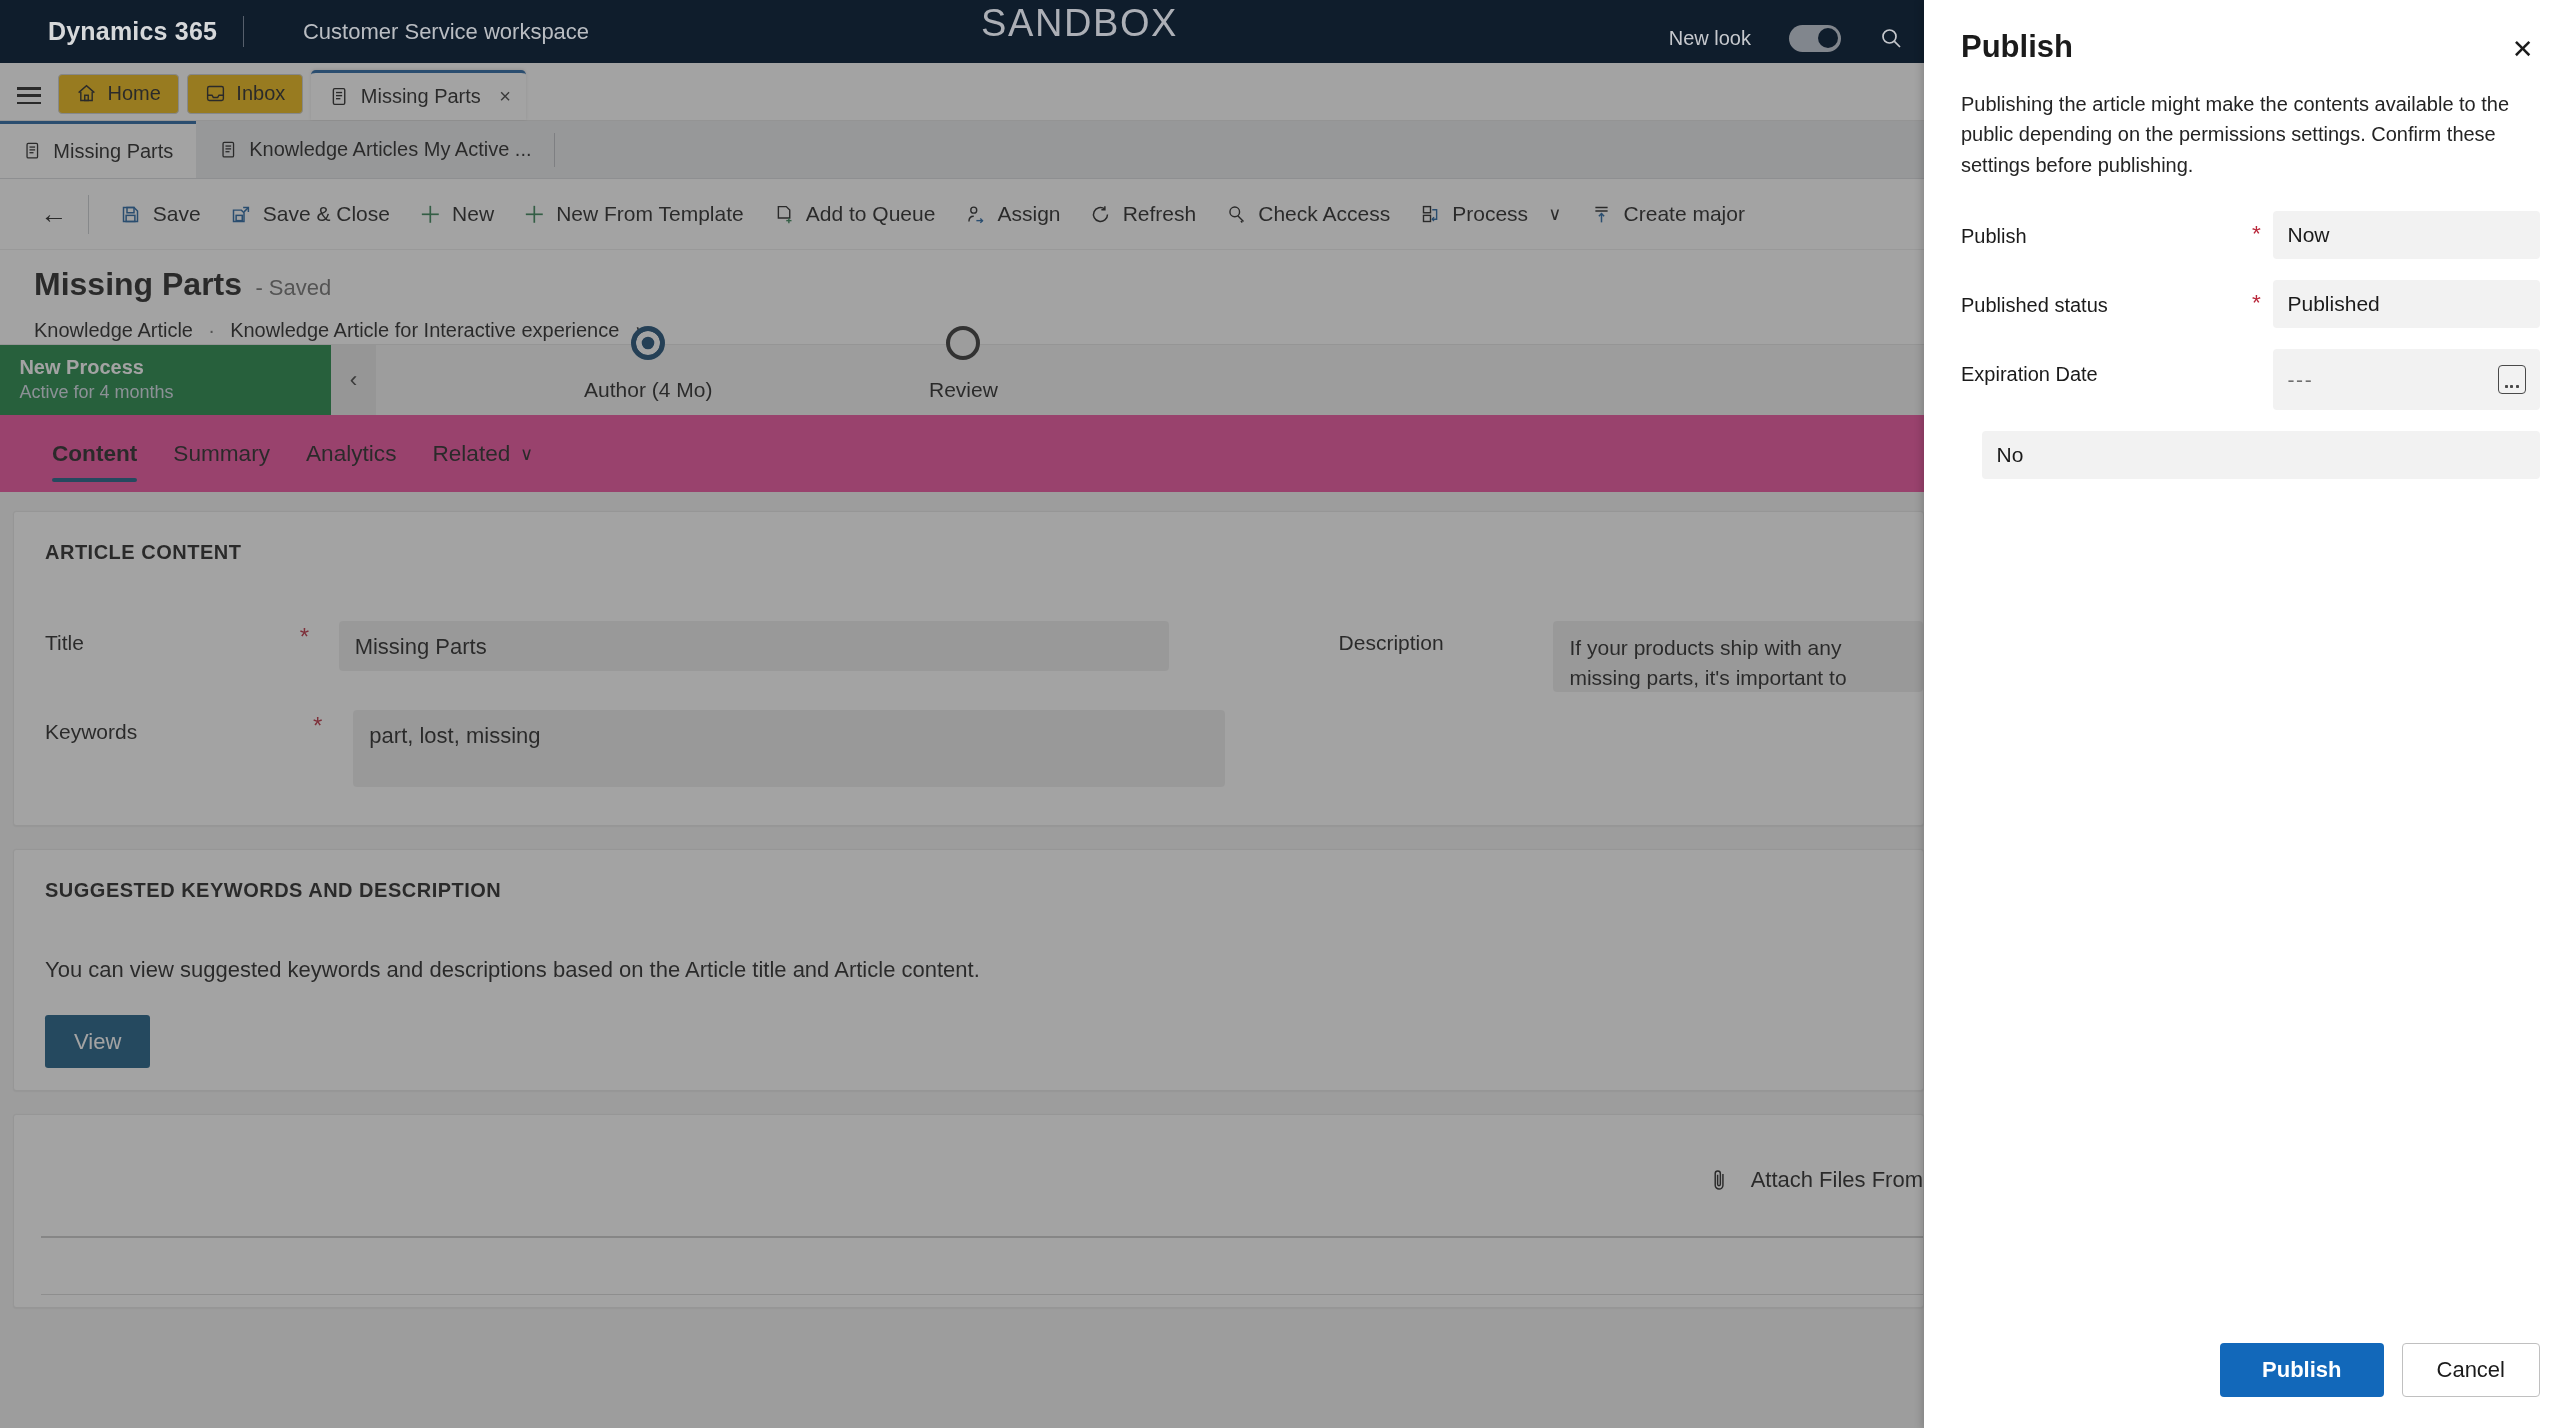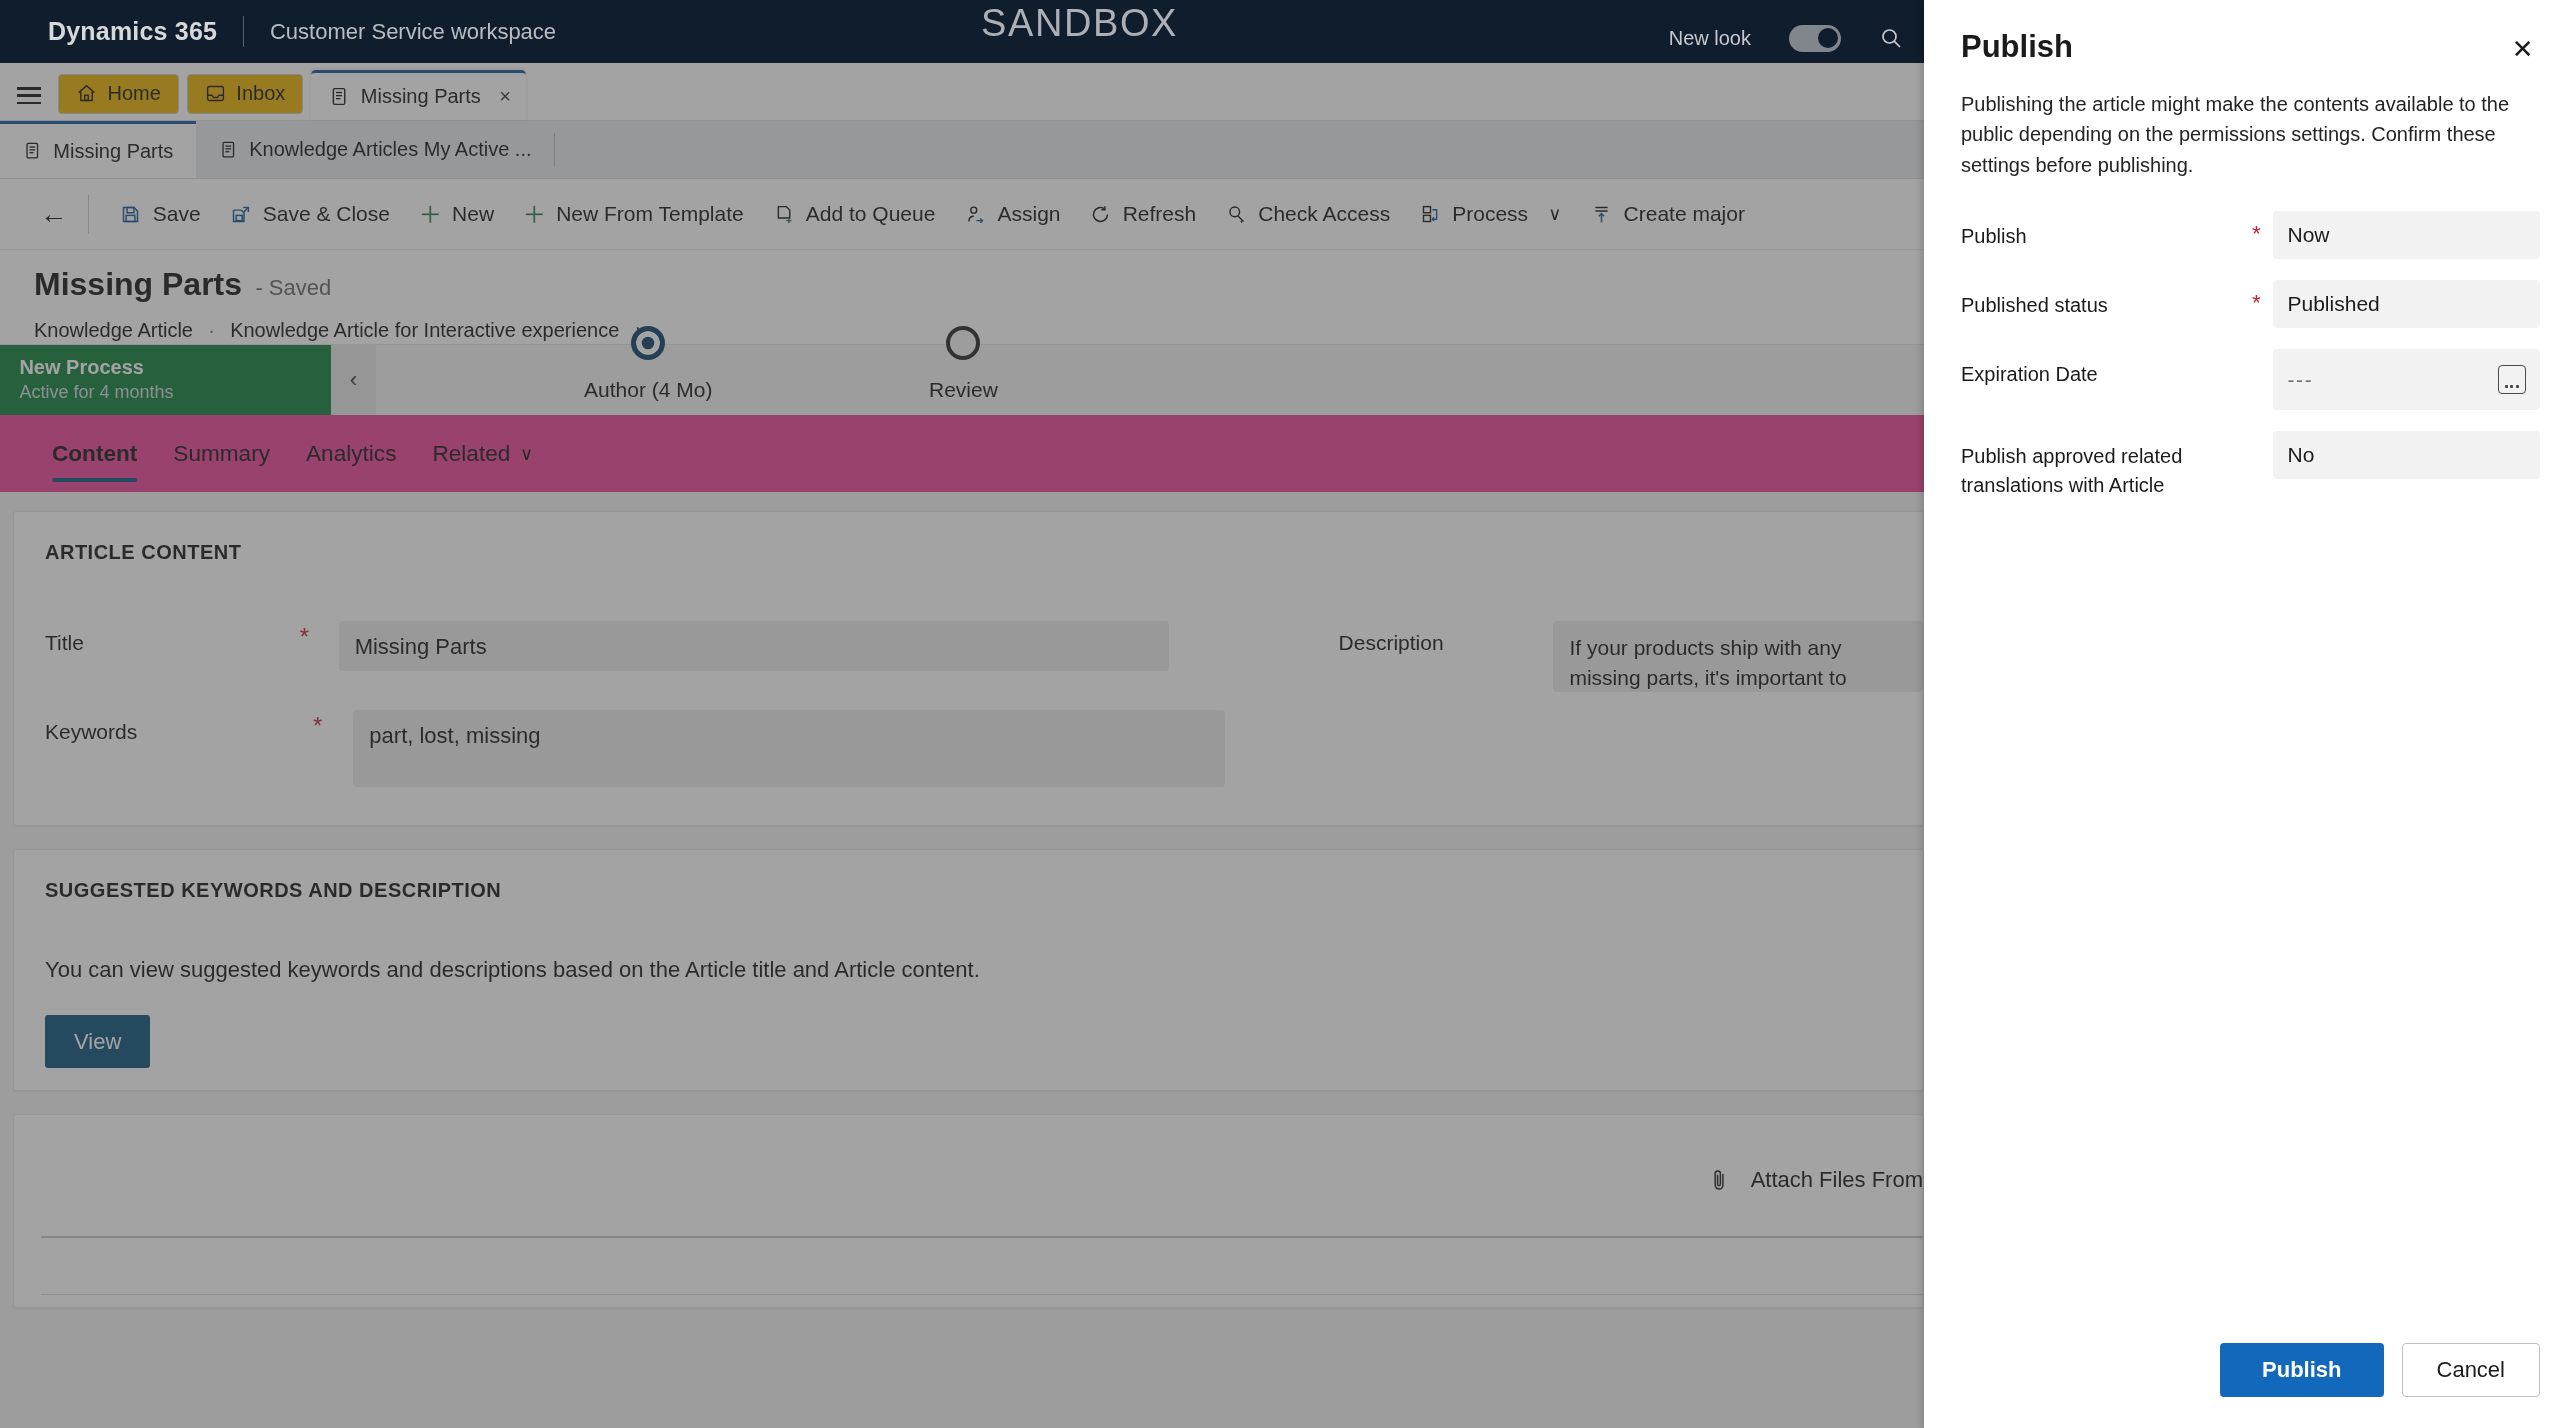--- a/index.html
+++ b/index.html
@@ -16,21 +16,21 @@
 
   .nav-top {
     position: absolute; left: 0; top: 0; width: 1924px; height: 63px;
     background: #0b1a2b; display: flex; align-items: center;
   }
   .brand {
     color: #e8eaed; font-size: 25px; font-weight: 600; margin-left: 48px;
     letter-spacing: 0.2px;
   }
   .brand-sep { width: 0.8px; height: 31px; background: #5a6472; margin: 0 26px; }
-  .app-name { color: #c8ccd2; font-size: 22px; }
+  .app-name { color: #c8ccd2; font-size: 22px; margin-left: 33px; }
   .sandbox {
     position: absolute; left: 981px; top: 1.6px; font-size: 38px; color: #b9bdc4;
     letter-spacing: 1.6px; font-weight: 300;
   }
   .nav-right {
     position: absolute; right: 0; top: 0; height: 76px;
     display: flex; align-items: center; gap: 38px; padding-right: 21px;
   }
   .newlook-label { color: #d6d9de; font-size: 20px; }
   .toggle {
@@ -572,21 +572,20 @@
           <span class="muted">---</span>
           <span class="cal-ic">
               <i></i>
               <i></i>
               <i></i>
             </span>
         </div>
       </div>
 
       <div class="p-row">
-        <div class="p-lab">Publish approved related translations with Article</div>
         <div class="p-star"></div>
         <div class="p-val">
           <span>No</span>
         </div>
       </div>
 
     </div>
 
     <div class="p-foot">
       <button class="btn-primary">Publish</button>

